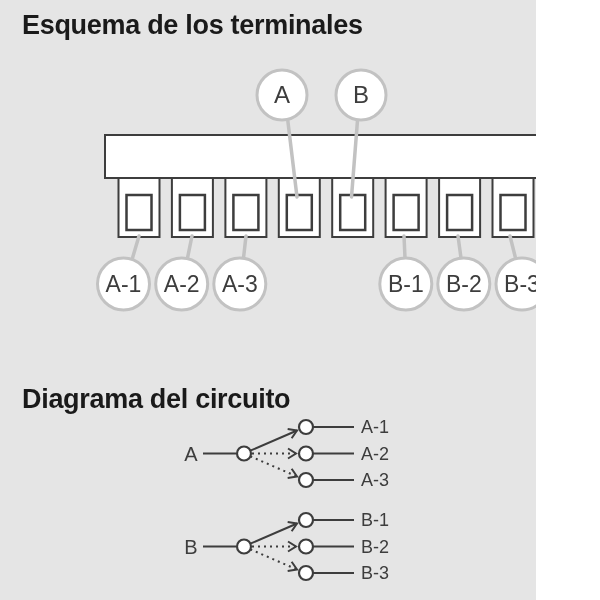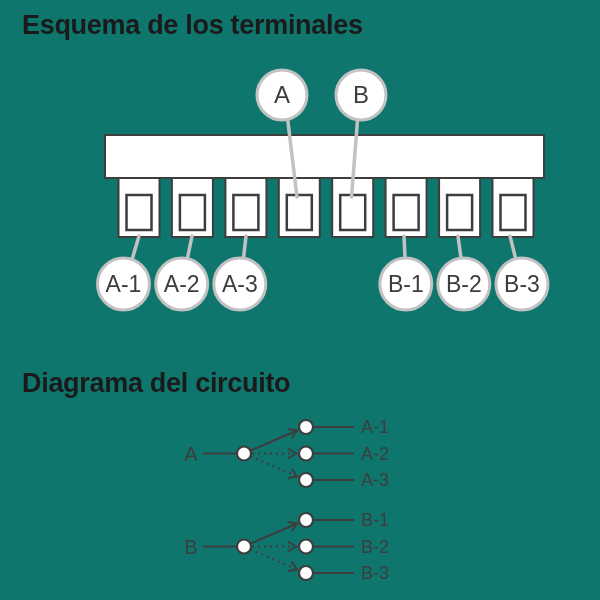--- a/index.html
+++ b/index.html
@@ -1,34 +1,34 @@
 <!DOCTYPE html>
 <html><head>
 <meta charset="utf-8">
 <style>
   html, body { margin: 0; padding: 0; background: #ffffff; }
   .canvas {
     position: relative;
-    width: 600px;
+    width: 536px;
     height: 600px;
-    background: #0f766e;
+    background: #e5e5e5;
     font-family: "Liberation Sans", "DejaVu Sans", sans-serif;
     overflow: hidden;
   }
   .title {
     position: absolute;
     left: 22px;
     font-size: 27px;
     font-weight: bold;
     letter-spacing: -0.3px;
     color: #1a1a1a;
     white-space: nowrap;
   }
   .t1 { top: 10px; }
-  .t2 { top: 368px; }
+  .t2 { top: 384px; }
   svg.diagram { position: absolute; left: 0; top: 0; }
 
   
   .dk    { fill: #ffffff; stroke: #3d3d3d; stroke-width: 2; }
   .inner { stroke-width: 2.5; }
   
   .lead  { stroke: #c2c2c2; stroke-width: 3.5; stroke-linecap: round; fill: none; }
   .bigc  { fill: #ffffff; stroke: #c2c2c2; stroke-width: 3; }
   .bigt  { fill: #3d3d3d; font-size: 23px; text-anchor: middle; }
   .topt  { font-size: 24px; }

